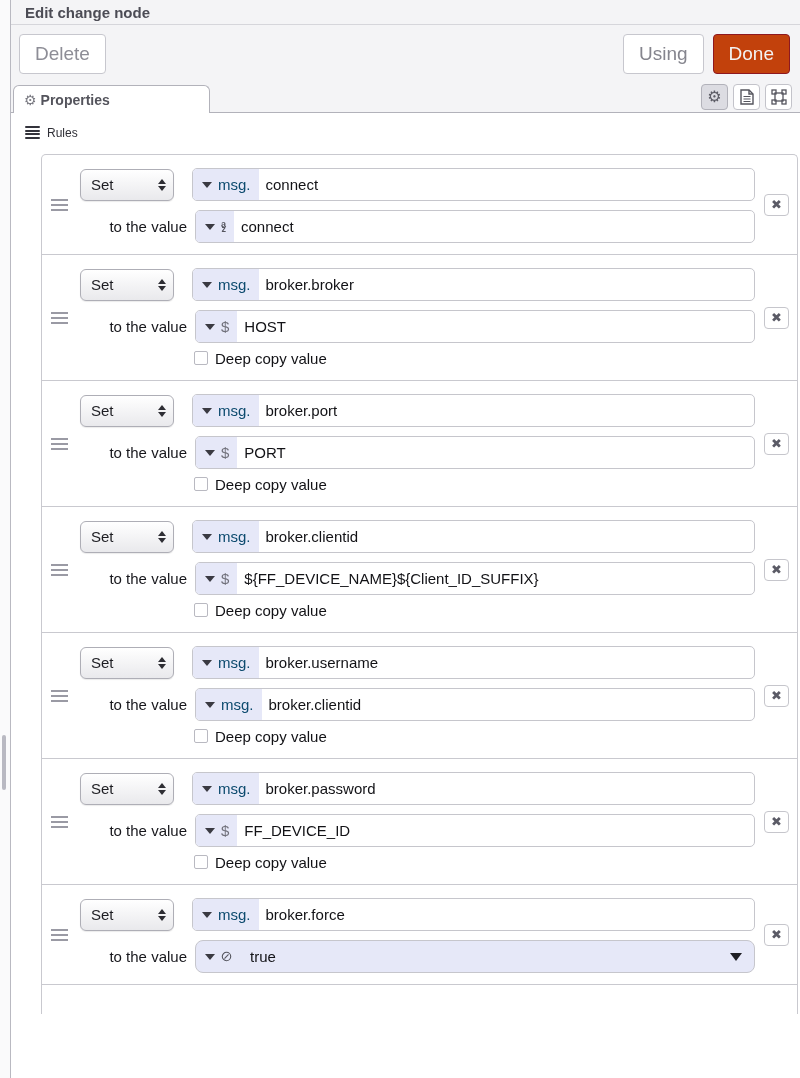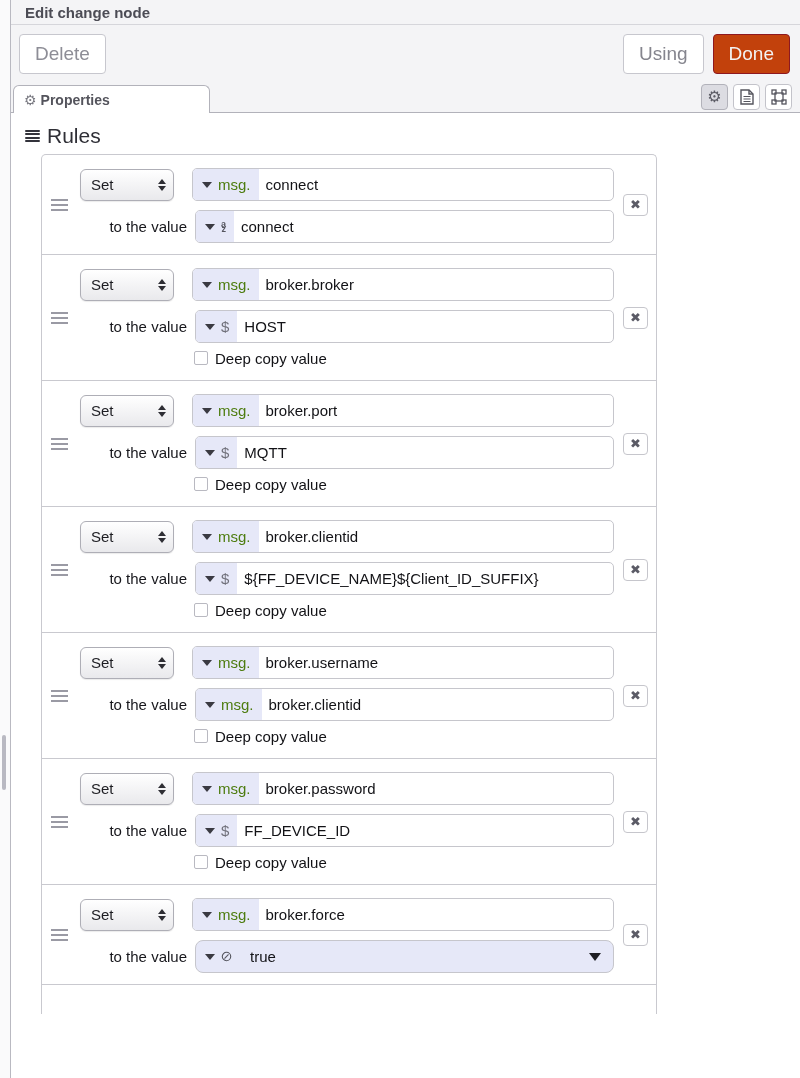--- a/index.html
+++ b/index.html
@@ -33,48 +33,48 @@
   .tb-btn { width:27px; height:26px; border:1px solid #c3c3ca; border-radius:4px; background:#fff; display:flex; align-items:center; justify-content:center; cursor:pointer; }
   .tb-btn.active { background:#dcdce2; border-color:#b2b2ba; }
 
   
   .content { flex:1; background:#fff; padding:13px 0 0 14px; }
 
   .name-row { display:flex; align-items:center; height:31px; margin-bottom:12px; }
   .fld-label { display:flex; align-items:center; gap:7px; width:113px; font-size:15px; color:#2f2f36; }
   .name-input { flex:1; margin-right:20px; height:31px; border:1px solid #c6c6cc; border-radius:4px; font-size:15px; color:#1a1a1a; padding:0 9px; font-family:inherit; background:#fff; }
 
-  .rules-row { display:flex; align-items:center; gap:7px; height:20px; margin-bottom:8px; font-size:21px; color:#2f2f36; }
+  .rules-row { display:flex; align-items:flex-start; gap:7px; height:20px; margin-bottom:8px; font-size:12px; color:#2f2f36; }
 
   .tag-icon svg, .list-icon { display:block; }
   .list-icon { width:15px; height:13px; display:flex; flex-direction:column; justify-content:space-between; }
   .list-icon i { display:block; height:2.4px; background:#33333b; border-radius:1px; }
 
   
-  .rules-box { margin-left:16px; width:616px; border:1px solid #c9c9cf; border-bottom:none; border-radius:5px 5px 0 0; height:860px; overflow:hidden; background:#fff; }
+  .rules-box { margin-left:16px; width:757px; border:1px solid #c9c9cf; border-bottom:none; border-radius:5px 5px 0 0; height:860px; overflow:hidden; background:#fff; }
   ul.rules { list-style:none; }
   li.rule { position:relative; border-bottom:1px solid #c9c9cf; padding:13px 42px 12px 38px; }
   li.rule.no-cb { padding-bottom:11px; }
 
   .drag { position:absolute; left:9px; top:50%; transform:translateY(-50%); width:17px; display:flex; flex-direction:column; gap:3px; cursor:grab; }
   .drag i { display:block; height:2px; background:#9a9aa4; }
 
   .rrow { display:flex; align-items:center; height:33px; }
   .rrow + .rrow { margin-top:9px; }
 
   .sel-set { width:94px; height:32px; border:1px solid #aeaeb6; border-radius:6px; background:linear-gradient(#ffffff,#e9e9ec); display:flex; align-items:center; padding:0 7px 0 10px; font-size:15px; color:#1d1d22; cursor:pointer; box-shadow:0 1px 1px rgba(0,0,0,.08); margin-right:18px; }
   .sel-arrows { margin-left:auto; display:flex; flex-direction:column; gap:2px; align-items:center; }
   .sel-arrows i { width:0; height:0; border-left:4px solid transparent; border-right:4px solid transparent; }
   .sel-arrows i.up { border-bottom:5px solid #2e2e34; }
   .sel-arrows i.dn { border-top:5px solid #2e2e34; }
 
   .tinput { flex:1; height:33px; border:1px solid #c6c6cc; border-radius:5px; display:flex; align-items:center; overflow:hidden; background:#fff; }
   .ti-btn { height:100%; background:#e6e8f8; display:flex; align-items:center; gap:6px; padding:0 8px 0 9px; cursor:pointer; border:none; font-family:inherit; }
   .caret { width:0; height:0; border-left:5px solid transparent; border-right:5px solid transparent; border-top:6px solid #3a3a42; }
-  .scope-txt { font-size:15px; color:#4d7c0f; }
+  .scope-txt { font-size:15px; color:#0c4a6e; }
   .scope-dollar { font-size:15px; color:#71717b; }
   .ti-val { font-size:15px; color:#121216; padding-left:7px; white-space:nowrap; }
   .tinput.boolsel { background:#e6e8f8; position:relative; cursor:pointer;border-radius:8px; }
   .tinput.boolsel .ti-btn { background:transparent; }
   .tinput.boolsel .ti-val { padding-left:10px; }
   .caret-right { position:absolute; right:12px; top:50%; transform:translateY(-50%); width:0; height:0; border-left:6px solid transparent; border-right:6px solid transparent; border-top:8px solid #1e1e24; }
 
   .az { display:flex; flex-direction:column; line-height:6px; font-size:9px; color:#55555e; font-weight:bold; }
   .az .a { align-self:flex-start; } .az .z { align-self:flex-end; margin-top:-1px; }
   .bool-ic svg { display:block; }
@@ -251,21 +251,21 @@
               <span class="ti-val">broker.port</span>
             </div>
           </div>
           <div class="rrow">
             <span class="to-label">to the value</span>
             <div class="tinput">
               <button class="ti-btn">
                 <span class="caret"></span>
                 <span class="scope-dollar">$</span>
               </button>
-              <span class="ti-val">MQTT</span>
+              <span class="ti-val">PORT</span>
             </div>
           </div>
           <div class="cb-row">
             <input type="checkbox" class="cb" style="">
             <span>Deep copy value</span>
           </div>
           <button class="xbtn">✖</button>
         </li>
 
         <li class="rule">

